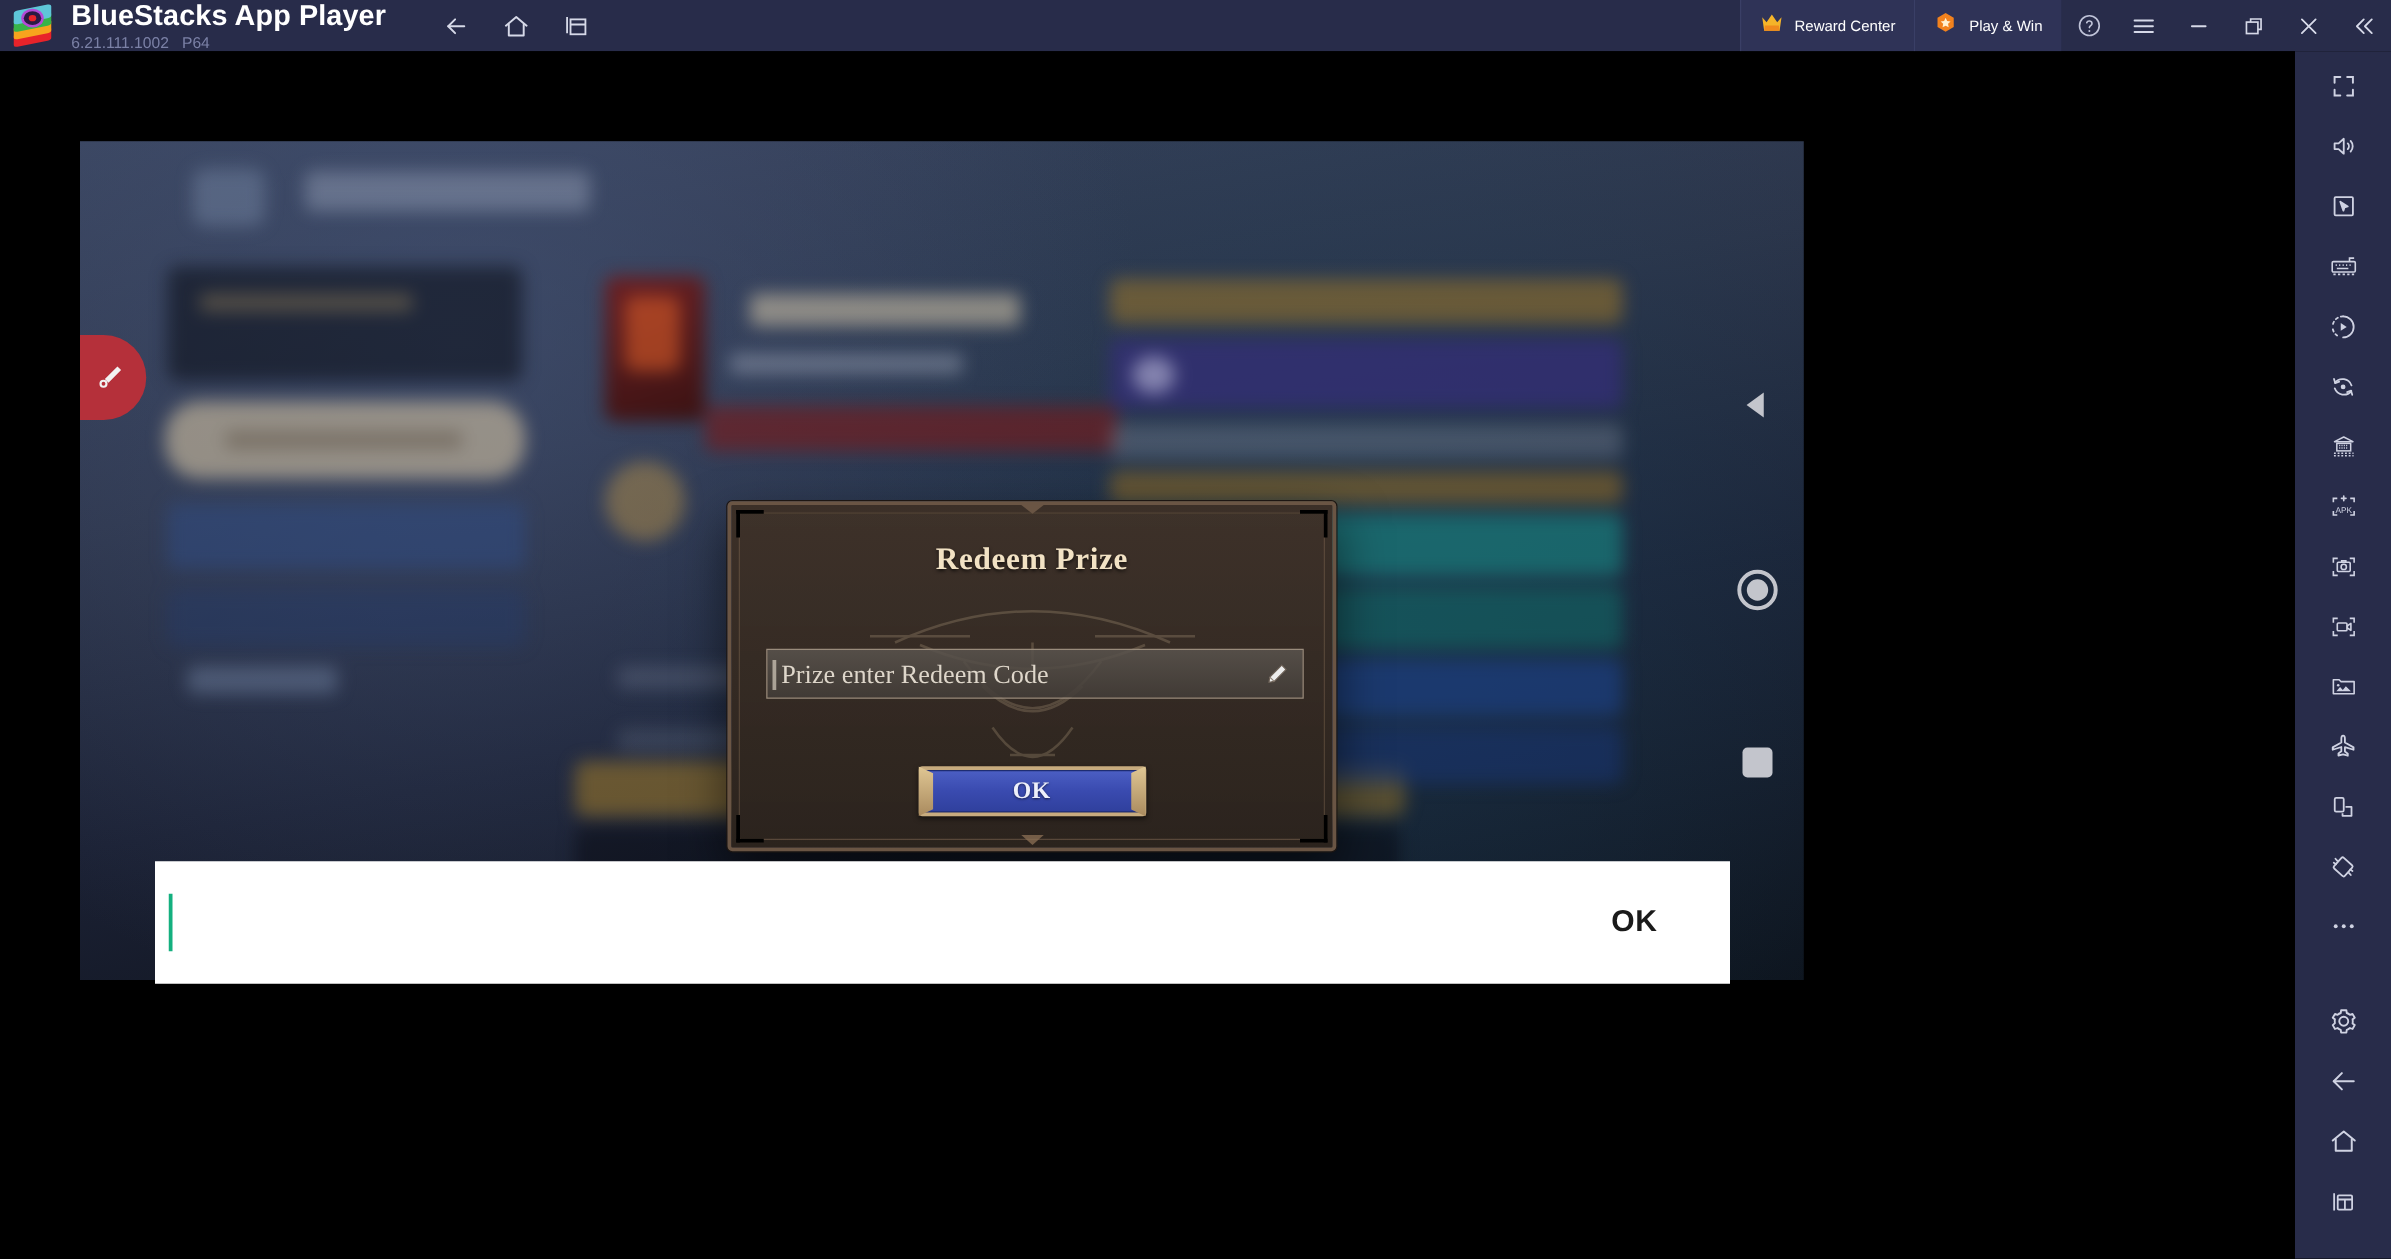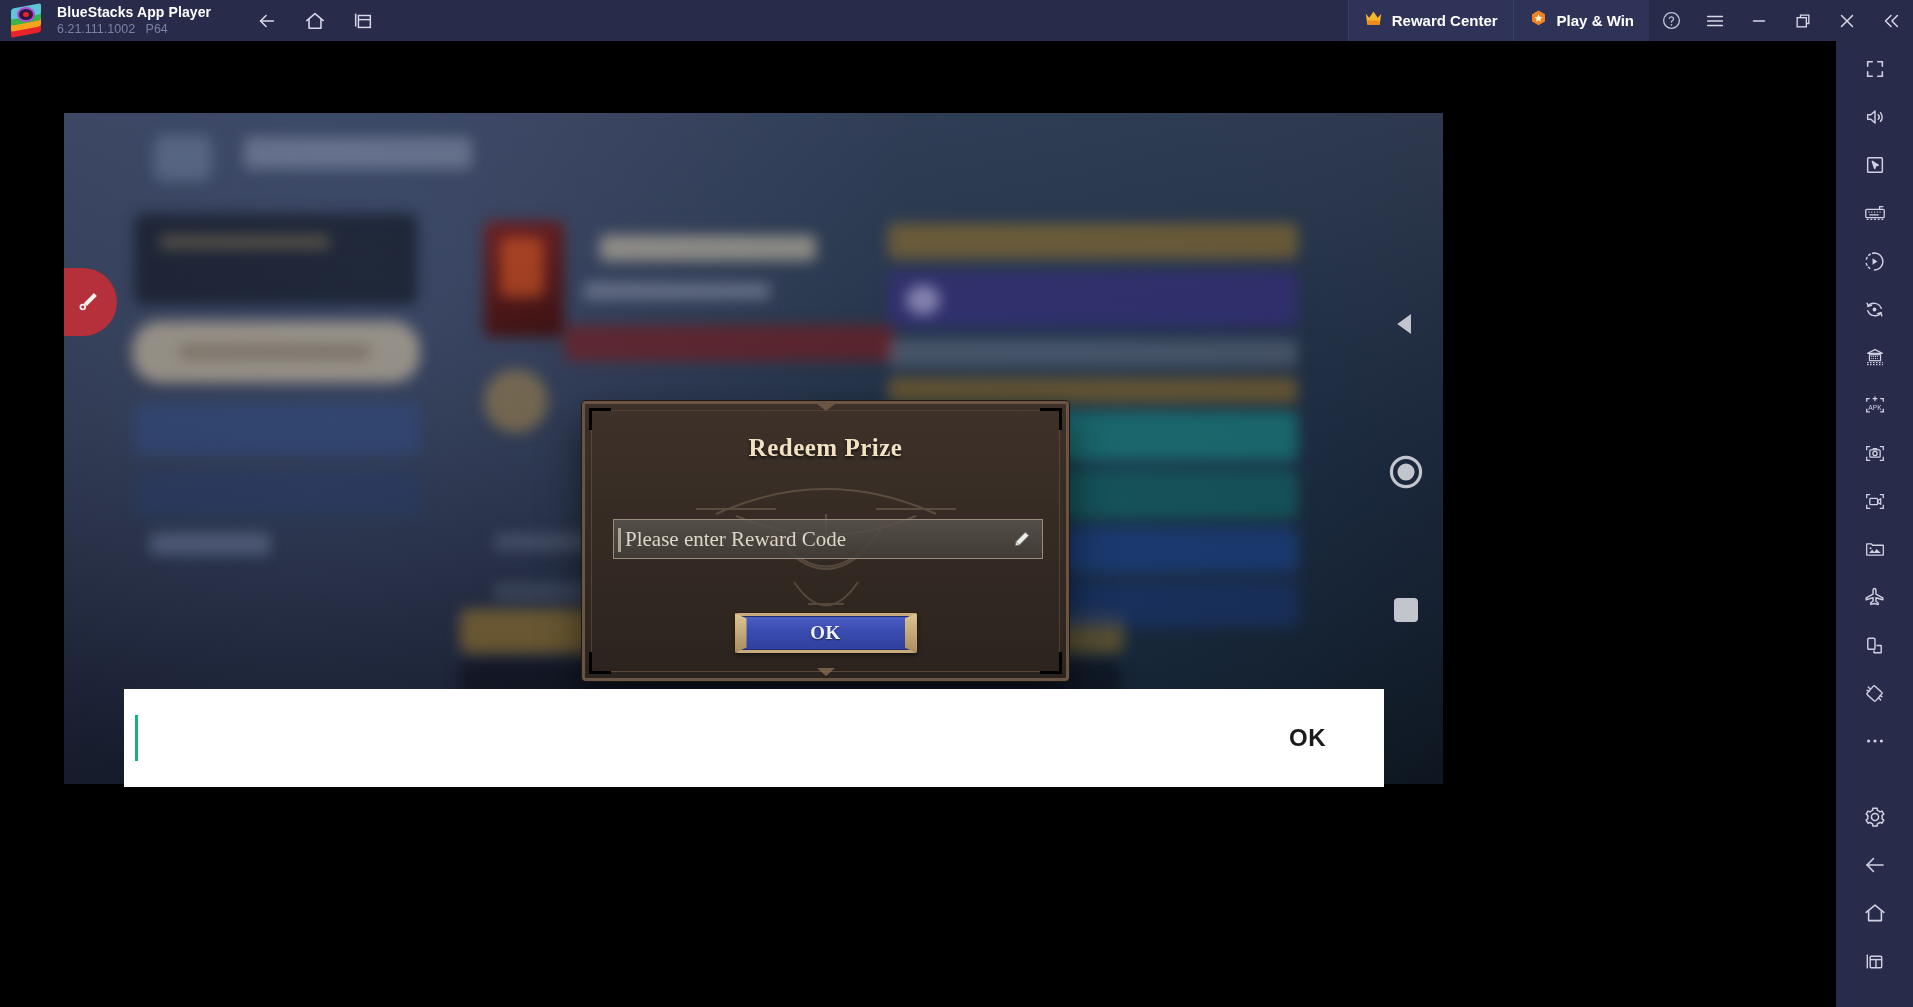--- a/index.html
+++ b/index.html
@@ -30,39 +30,39 @@
   .bs-logo .eye {
     position: absolute; left: 10px; top: 5px; width: 14px; height: 11px;
     border-radius: 50%; background: #2b1a44;
     box-shadow: 0 0 0 2px #b44bd6;
   }
   .bs-logo .eye:after {
     content:""; position:absolute; left:4px; top:3px; width:6px; height:5px;
     border-radius:50%; background:#e8232a;
   }
   .title-block { margin-left: 14px; line-height: 1.05; }
-  .app-title { color: #ffffff; font-size: 14px; font-weight: bold; letter-spacing: .1px; }
+  .app-title { color: #ffffff; font-size: 23px; font-weight: bold; letter-spacing: .1px; }
   .app-version { color: #7b81a6; font-size: 12.5px; margin-top: 3px; }
   .app-version .pbit { margin-left: 7px; }
 
   .tb-nav { display: flex; align-items: center; margin-left: 36px; gap: 8px; }
   .tb-icon {
     width: 40px; height: 40px; display: flex; align-items: center; justify-content: center;
     cursor: pointer;
   }
   .tb-icon svg { display: block; }
 
   .tb-spacer { flex: 1; }
 
   .tb-pill {
     height: 41px; display: flex; align-items: center; gap: 9px;
     padding: 0 15px; background: #2f3357; cursor: pointer;
     border-left: 1px solid #3a3f66;
   }
-  .tb-pill .lbl { color: #ffffff; font-size: 15px; font-weight: bold; }
+  .tb-pill .lbl { color: #ffffff; font-size: 12px; }
 
   .tb-right { display: flex; align-items: center; }
   .tb-win {
     width: 44px; height: 41px; display: flex; align-items: center; justify-content: center;
     cursor: pointer;
   }
 
   
   .stage {
     position: absolute; left: 0; top: 41px; width: 1836px; height: 722px;
@@ -521,21 +521,21 @@
             <path d="M150 60 v28"></path>
             <path d="M118 128 Q150 175 182 128"></path>
             <path d="M132 150 h36"></path>
           </g>
         </svg>
 
         <div class="dlg-title">Redeem Prize</div>
 
         <div class="dlg-input">
           <span class="caret"></span>
-          <span class="ph">Please enter Reward Code</span>
+          <span class="ph">Prize enter Redeem Code</span>
           <span class="pencil">
             <svg width="22" height="22" viewBox="0 0 24 24">
                 <path d="M16.8 3.4l3.8 3.8-10.4 10.4-4.6.8.8-4.6L16.8 3.4z" fill="#ececec" stroke="#6d6157" stroke-width="1"></path>
                 <path d="M6.4 13.8l3.8 3.8" stroke="#8d8175" stroke-width="1"></path>
               </svg>
           </span>
         </div>
 
         <div class="dlg-ok">
           <span class="orn orn-l"></span>

